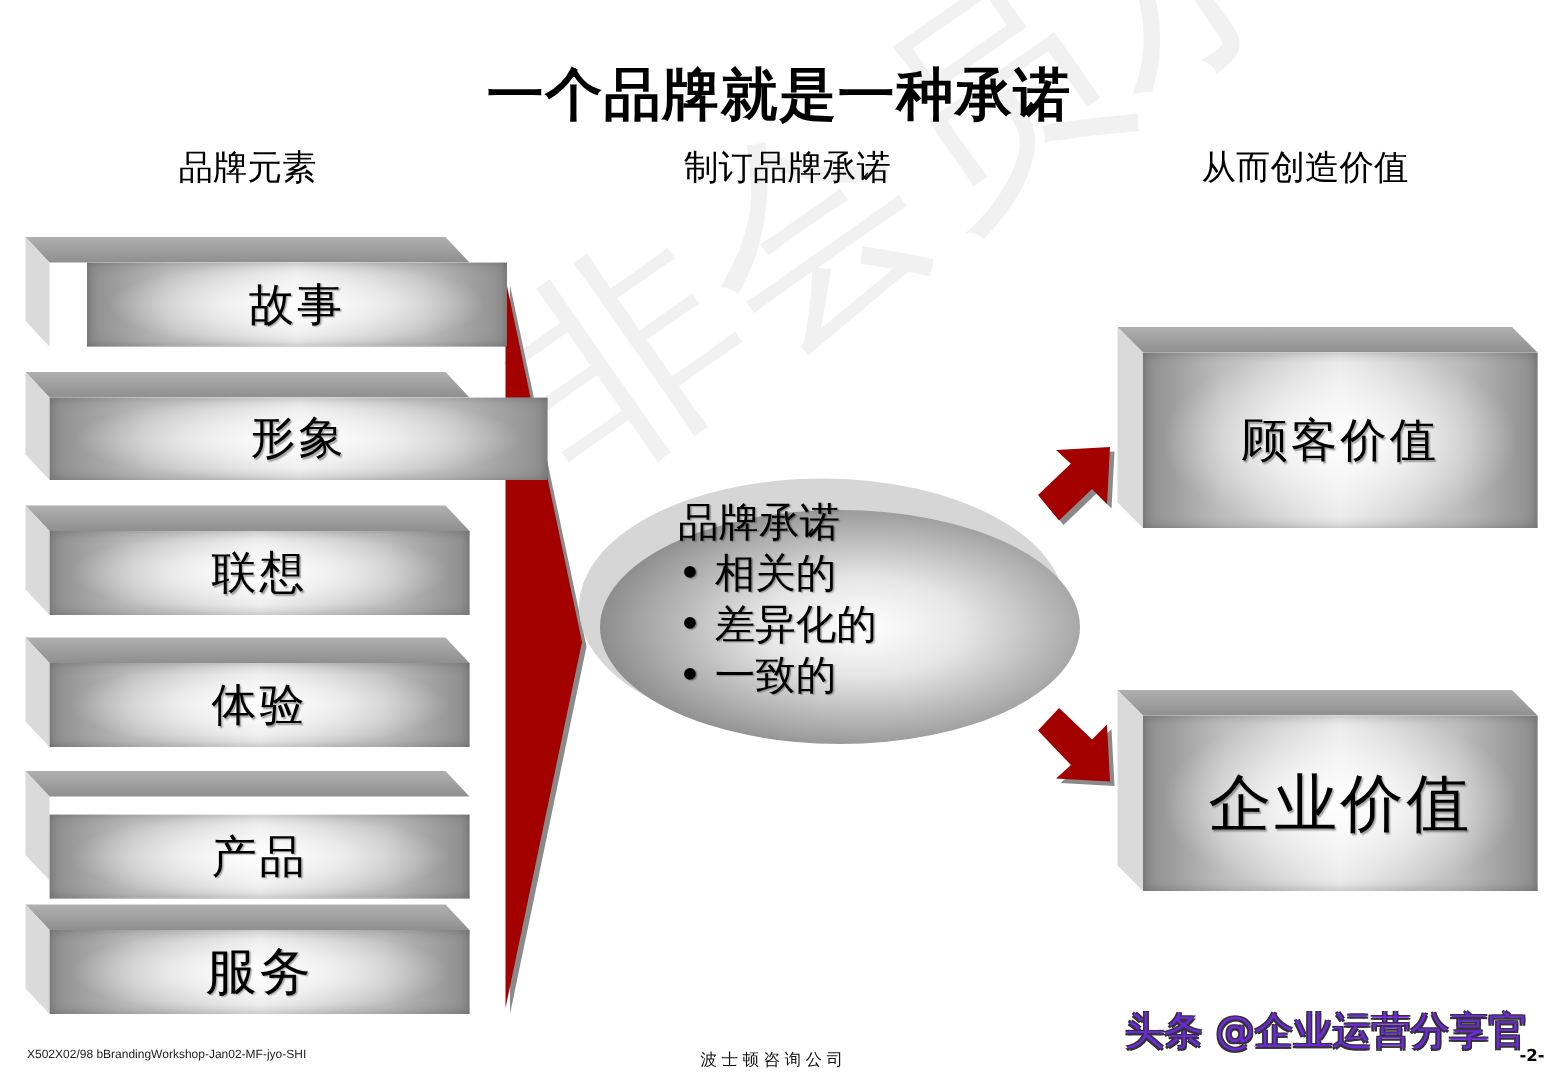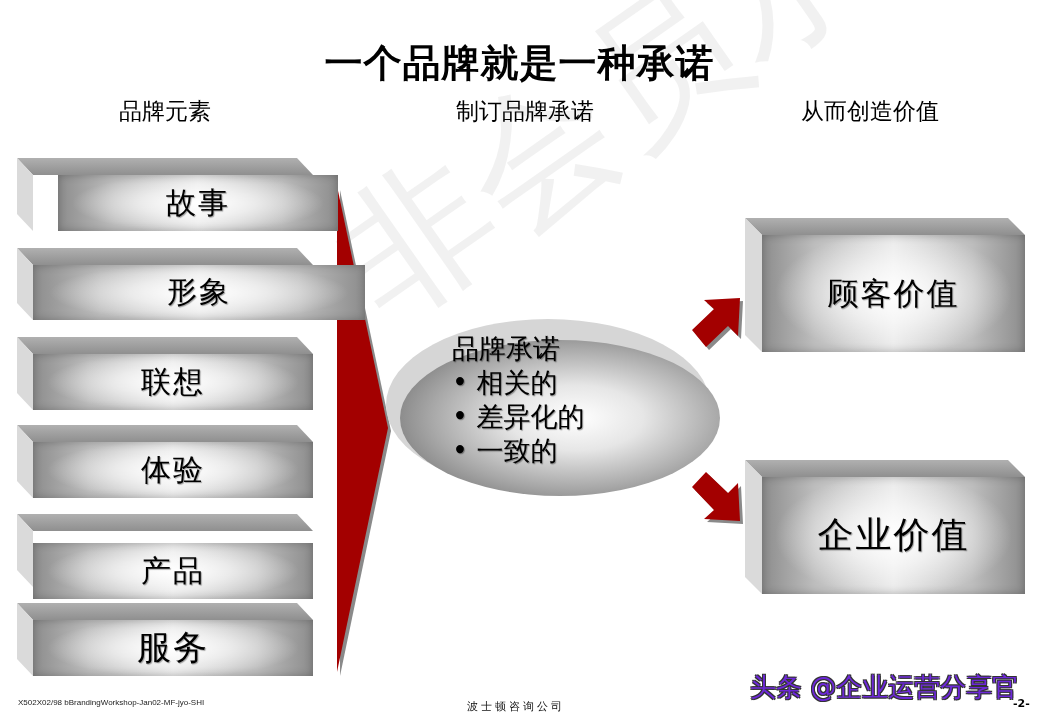--- a/index.html
+++ b/index.html
@@ -128,20 +128,20 @@
   <div>• 一致的</div>
 </div>
 
 <div class="box" style="left:762px;top:235px;">
   <div class="front" style="left:0;top:0;width:263px;height:117px;">
       <span style="font-size:31px;">顾客价值</span>
     </div>
 </div>
 <div class="box" style="left:762px;top:477px;">
   <div class="front" style="left:0;top:0;width:263px;height:117px;">
-      <span style="font-size:36px;">企业价值</span>
+      <span style="font-size:42px;">企业价值</span>
     </div>
 </div>
 
 <div class="abs footer-left">X502X02/98 bBrandingWorkshop-Jan02-MF-jyo-SHI</div>
 <div class="abs footer-mid">波士顿咨询公司</div>
 <div class="abs credit">头条 @企业运营分享官</div>
 <div class="abs footer-page">-2-</div>
 
 </body></html>

